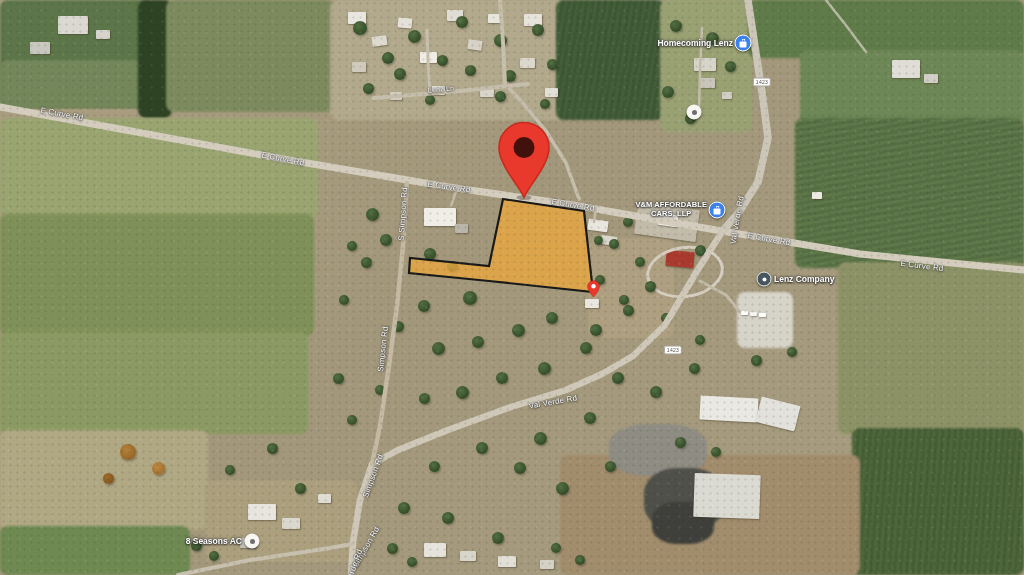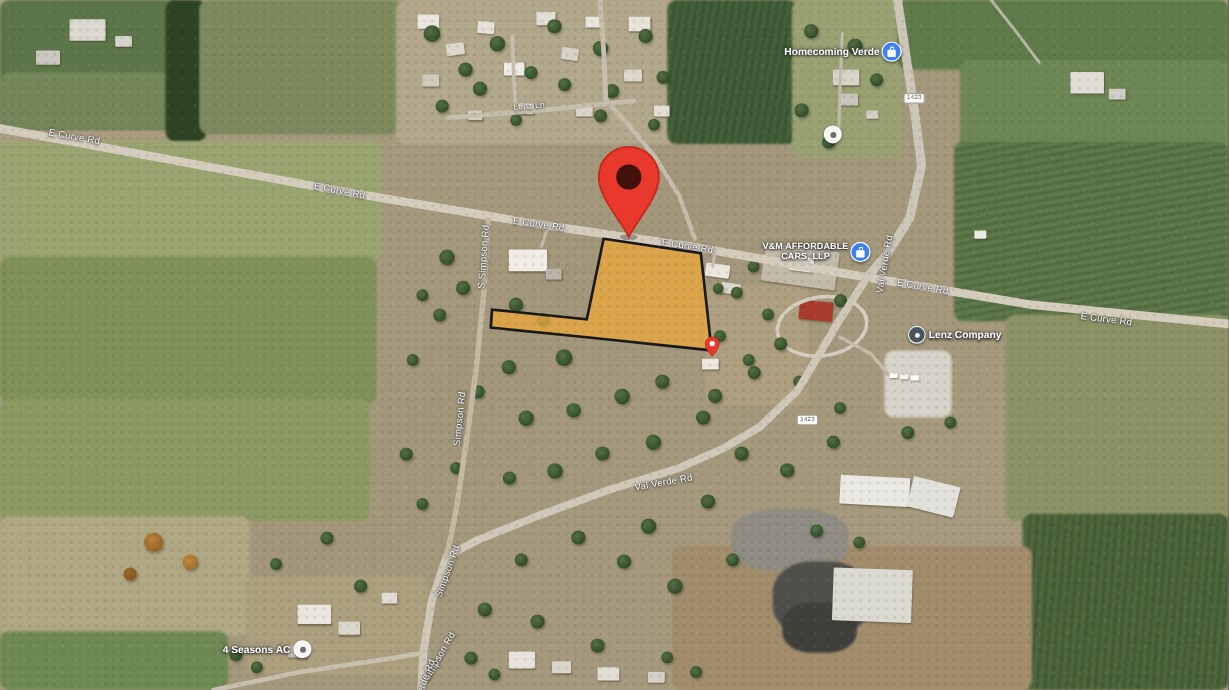--- a/index.html
+++ b/index.html
@@ -243,40 +243,40 @@
       <div class="rlabel" style="left: 737px; top: 220px; transform: translate(-50%, -50%) rotate(-80deg);">Val Verde Rd</div>
       <div class="rlabel" style="left: 553px; top: 402px; transform: translate(-50%, -50%) rotate(-10deg);">Val Verde Rd</div>
       <div class="shield" style="left: 762px; top: 82px;">1423</div>
       <div class="shield" style="left: 673px; top: 350px;">1423</div>
     </div>
   <div id="pois">
       <div class="poi-icon blue" style="left: 743px; top: 43px;">
         <span class="glyph-bag"></span>
       </div>
       <div class="plabel" style="top: 43px; transform: translateY(-50%); right: 291px; text-align: center;">
-        <div>Homecoming Verde</div>
+        <div>Homecoming Lenz</div>
       </div>
       <div class="poi-icon blue" style="left: 717px; top: 210px;">
         <span class="glyph-bag"></span>
       </div>
       <div class="plabel caps" style="top: 210px; transform: translateY(-50%); right: 317px; text-align: center;">
         <div>V&amp;M AFFORDABLE</div>
         <div>CARS, LLP</div>
       </div>
       <div class="poi-icon dark" style="left: 764px; top: 279px;">
         <span class="glyph-dot-white"></span>
       </div>
       <div class="plabel" style="top: 279px; transform: translateY(-50%); left: 774px;">
         <div>Lenz Company</div>
       </div>
       <div class="poi-icon gray" style="left: 252px; top: 541px;">
         <span class="glyph-dot-dark"></span>
       </div>
       <div class="plabel" style="top: 541px; transform: translateY(-50%); right: 782px; text-align: center;">
-        <div>4 Seasons AC</div>
+        <div>8 Seasons AC</div>
       </div>
       <div class="poi-icon gray" style="left: 694px; top: 112px;">
         <span class="glyph-dot-dark"></span>
       </div>
     </div>
 
   <div class="pin" id="secondary-pin" style="width: 13px; height: 17px; left: 586.5px; top: 280px;">
     <svg width="13" height="17" viewBox="0 0 13 17">
       <path d="M6.5 .8 C3.2 .8 .7 3.3 .7 6.5 c0 2.9 2.4 6.4 4.2 8.6 .7 .9 1.3 1.6 1.6 2.2 .3-.6 .9-1.3 1.6-2.2 1.8-2.2 4.2-5.7 4.2-8.6 C12.3 3.3 9.8 .8 6.5 .8 Z" fill="var(--pin-red)" stroke="var(--pin-red-dark)" stroke-width="0.7"></path>
       <circle cx="6.5" cy="6.3" r="2.2" fill="#ffffff"></circle>

